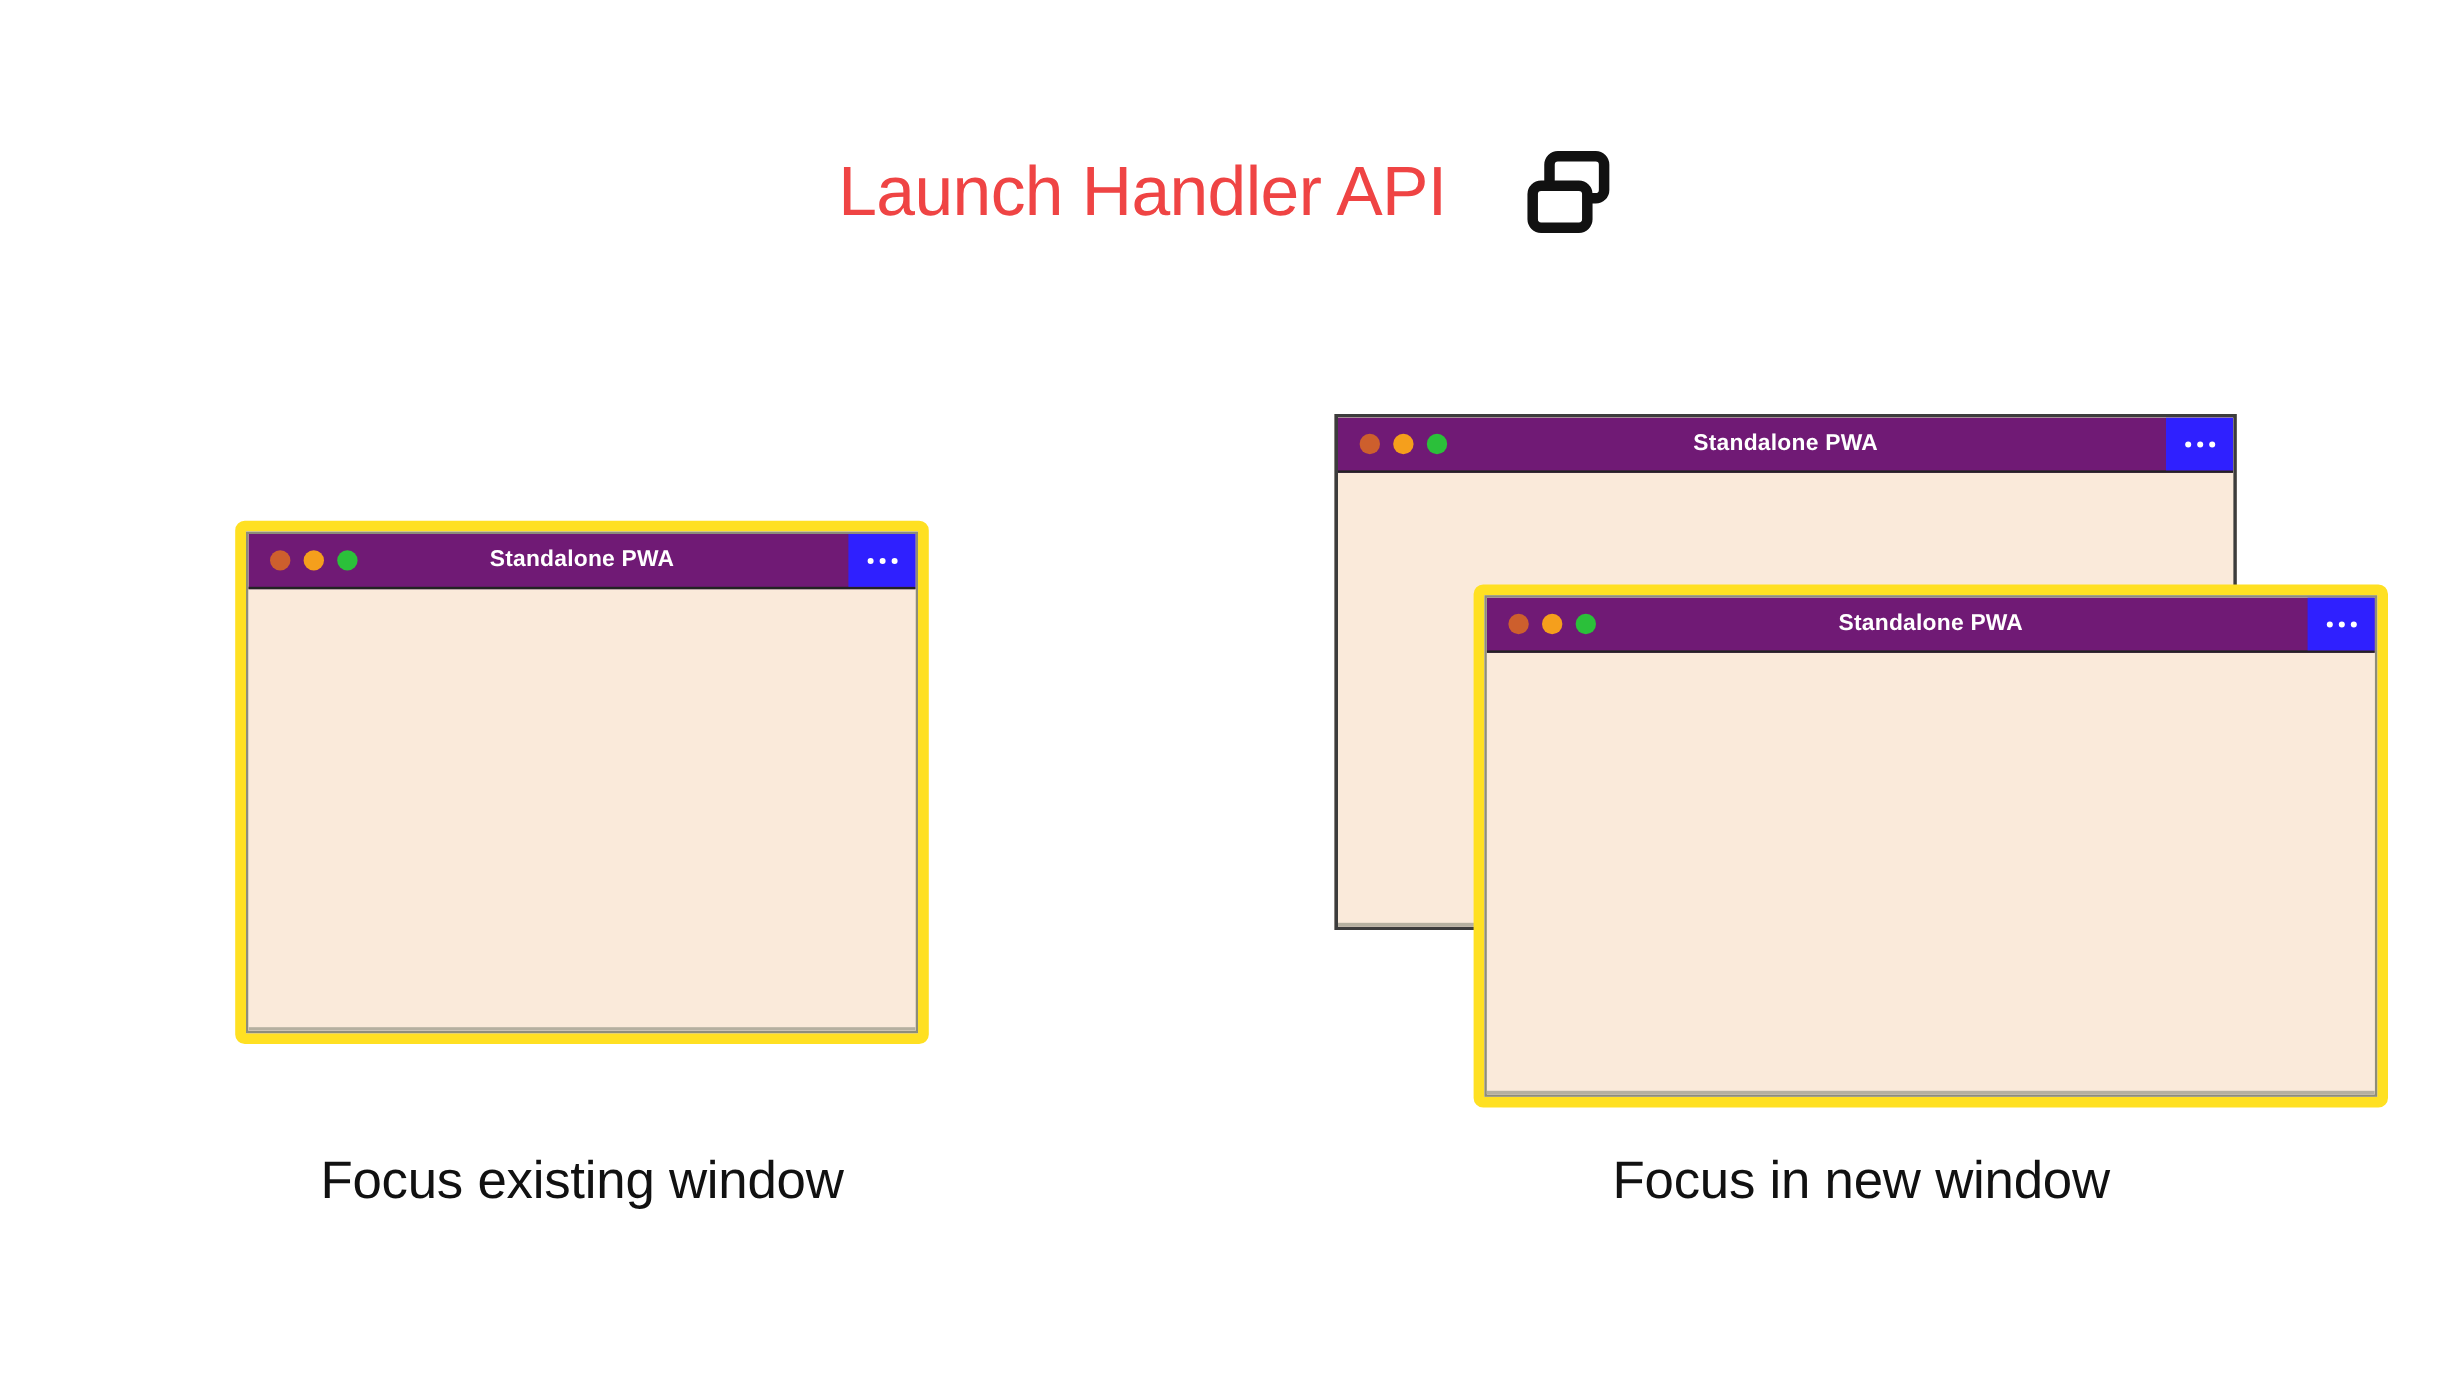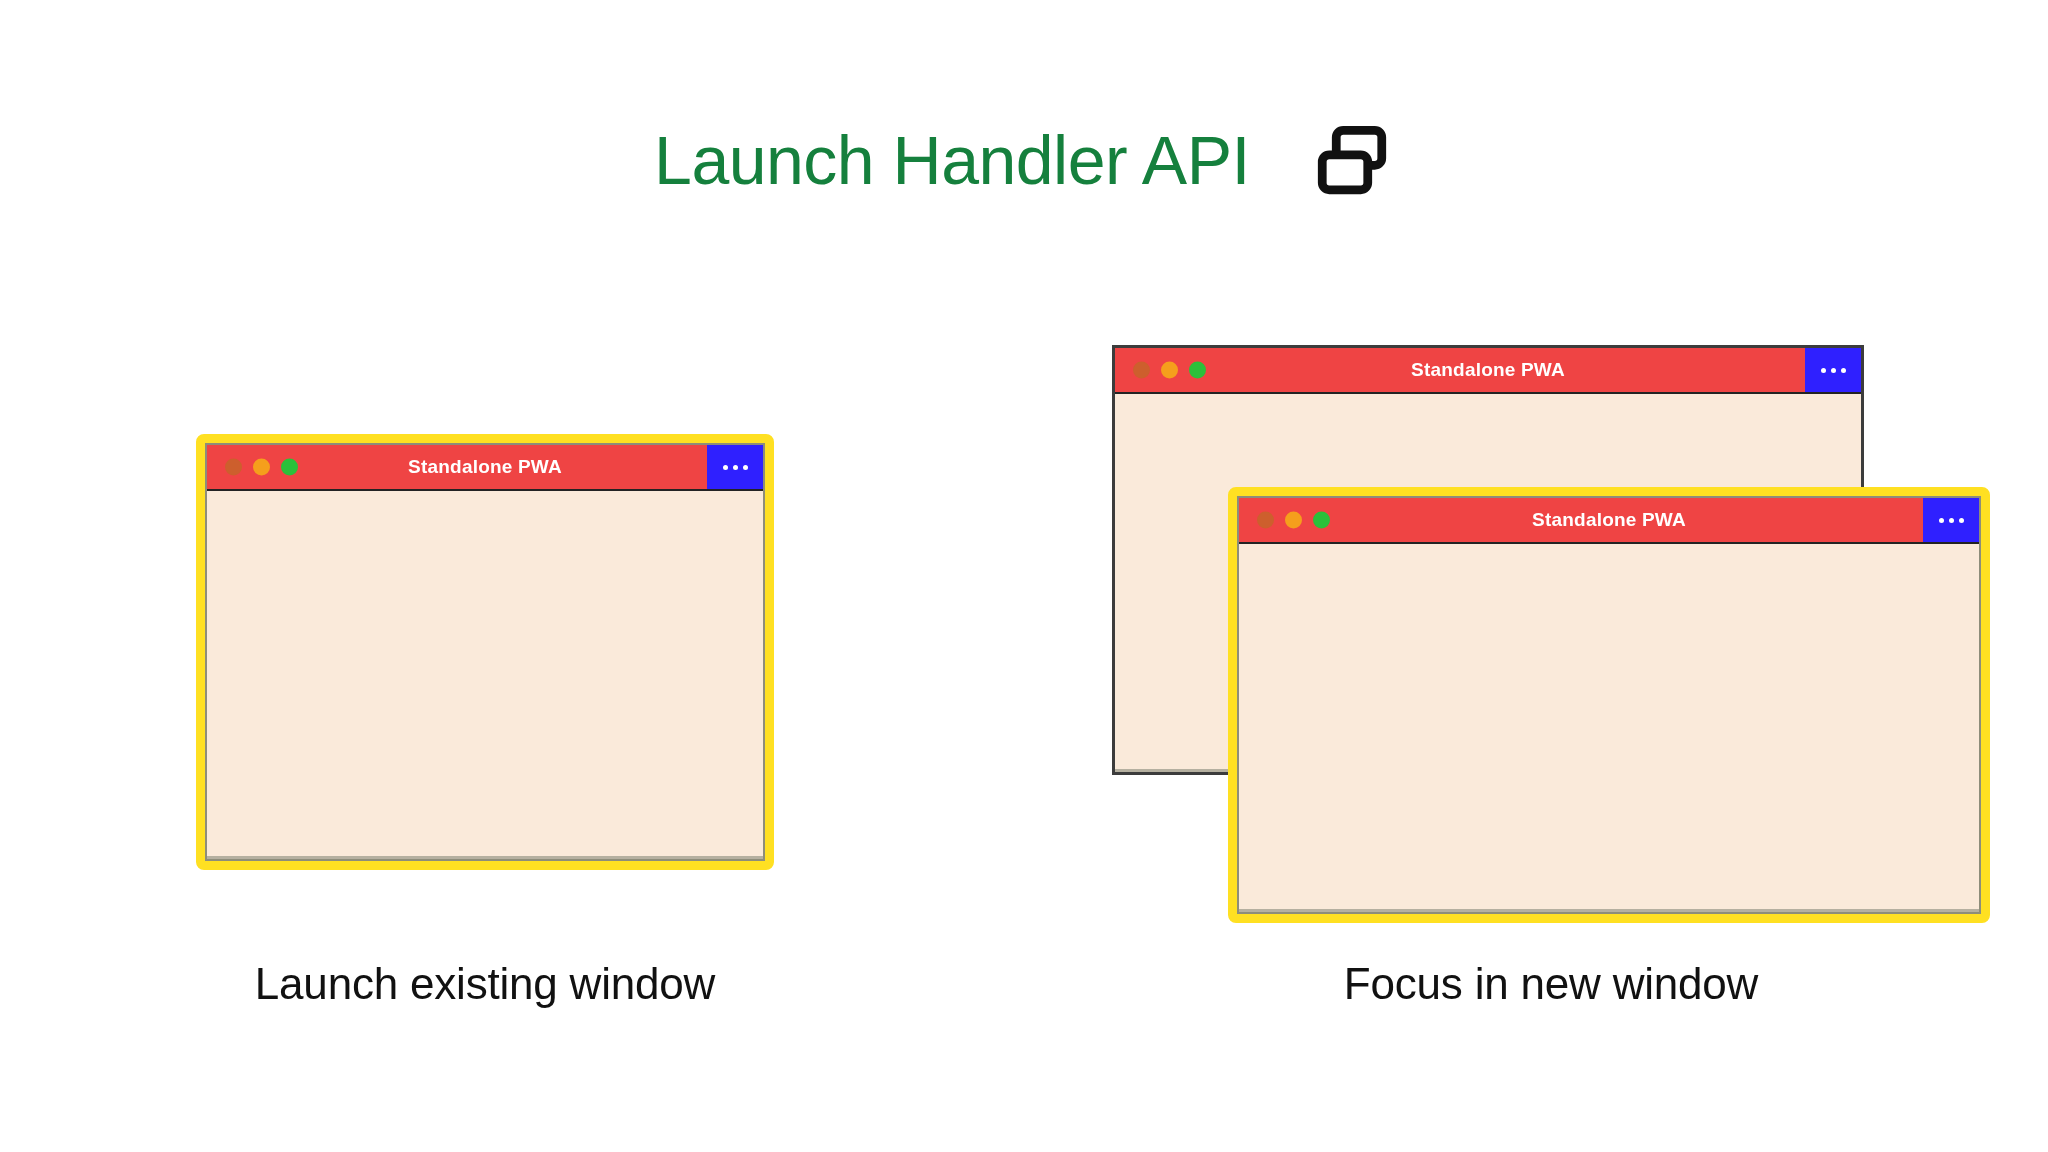--- a/index.html
+++ b/index.html
@@ -20,23 +20,23 @@
     position: absolute;
     top: 118px;
     left: 0;
     width: 2048px;
     display: flex;
     align-items: center;
     justify-content: center;
     gap: 60px;
   }
   .title-text {
-    font-size: 68px;
+    font-size: 58px;
     font-weight: 400;
-    color: #15803d;
+    color: #ef4444;
     letter-spacing: -0.5px;
     line-height: 1;
     white-space: nowrap;
   }
   .title-icon {
     display: block;
     width: 84px;
     height: 84px;
     flex: 0 0 auto;
   }
@@ -63,21 +63,21 @@
     overflow: hidden;
     background: #faeada;
   }
   .window.highlight .window-inner {
     border: 2px solid #8d8d7a;
   }
 
   .titlebar {
     position: relative;
     flex: 0 0 auto;
-    background: #ef4444;
+    background: #701a75;
     display: flex;
     align-items: center;
     border-bottom: 2px solid #232323;
   }
   .traffic-lights {
     display: flex;
     align-items: center;
     gap: 11px;
     position: absolute;
     left: 18px;
@@ -208,21 +208,21 @@
       <div class="menu-button">
         <span class="mdot"></span>
         <span class="mdot"></span>
         <span class="mdot"></span>
       </div>
     </div>
     <div class="window-body"></div>
   </div>
 </div>
 
-<div class="caption" id="caption-focus">Launch existing window</div>
+<div class="caption" id="caption-focus">Focus existing window</div>
 
 <div class="window plain" id="win-back">
   <div class="window-inner">
     <div class="titlebar">
       <div class="traffic-lights">
         <span class="dot red"></span>
         <span class="dot amber"></span>
         <span class="dot green"></span>
       </div>
       <div class="titlebar-title">Standalone PWA</div>

